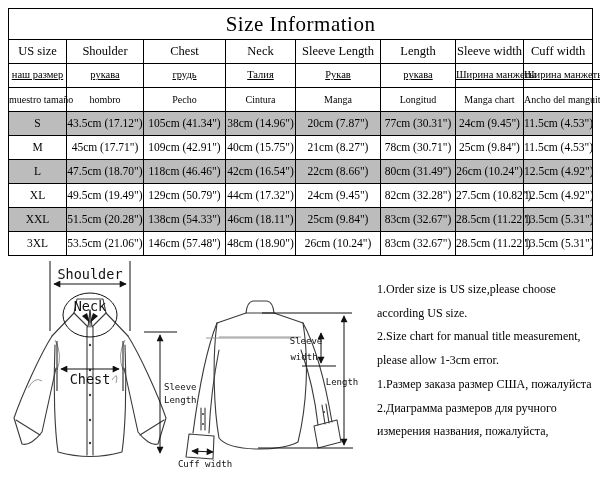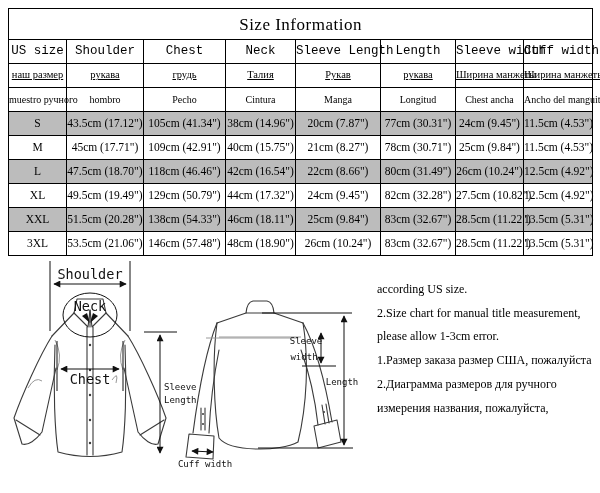--- a/index.html
+++ b/index.html
@@ -10,22 +10,22 @@
   
   table.size-table{
     position:absolute;left:8px;top:8px;width:584px;
     border-collapse:collapse;table-layout:fixed;
   }
   .size-table td{
     border:1px solid #000;text-align:center;vertical-align:middle;
     white-space:nowrap;overflow:visible;height:23px;padding:0;
     font-size:11.5px;line-height:1;
   }
-  .size-table td.title-cell{height:30px;font-size:17px;letter-spacing:.5px;}
-  .size-table tr.hdr-en td{font-size:12.5px;font-family:Liberation Mono, monospace;}
+  .size-table td.title-cell{height:30px;font-size:21px;letter-spacing:.5px;}
+  .size-table tr.hdr-en td{font-size:12.5px;}
   .size-table tr.hdr-ru td{font-size:10.5px;text-decoration:underline;}
   .size-table tr.hdr-es td{font-size:10px;}
   .size-table tr.shaded td{background:#bcbcbc;}
   
   svg.diagram{position:absolute;left:0;top:250px;}
   .outline{fill:none;stroke:#3a3a3a;stroke-width:1.1;stroke-linejoin:round;stroke-linecap:round;}
   .seam{fill:none;stroke:#9a9a9a;stroke-width:1;}
   .ann{fill:none;stroke:#111;stroke-width:1;}
   .lbl-big{font-family:"DejaVu Sans Mono",monospace;font-size:13.5px;fill:#111;}
   .lbl-sm{font-family:"DejaVu Sans Mono",monospace;font-size:9px;fill:#111;}
@@ -66,27 +66,27 @@
     <td>наш размер</td>
     <td>рукава</td>
     <td>грудь</td>
     <td>Талия</td>
     <td>Рукав</td>
     <td>рукава</td>
     <td>Ширина манжеты</td>
     <td>Ширина манжеты</td>
   </tr>
   <tr class="hdr-es">
-    <td>muestro ручного</td>
+    <td>muestro tamaño</td>
     <td>hombro</td>
     <td>Pecho</td>
     <td>Cintura</td>
     <td>Manga</td>
     <td>Longitud</td>
-    <td>Chest ancha</td>
+    <td>Manga chart</td>
     <td>Ancho del manguito</td>
   </tr>
   <tr class="shaded">
     <td>S</td>
     <td>43.5cm (17.12")</td>
     <td>105cm (41.34")</td>
     <td>38cm (14.96")</td>
     <td>20cm (7.87")</td>
     <td>77cm (30.31")</td>
     <td>24cm (9.45")</td>
@@ -226,19 +226,20 @@
     <path class="ann" d="M262,313 H352 M258,448 H353"></path>
     <line class="ann" x1="344" y1="316" x2="344" y2="445" marker-start="url(#ma)" marker-end="url(#ma)"></line>
     <text class="lbl-sm" x="342" y="385" text-anchor="middle">Length</text>
 
     <line class="ann" x1="192" y1="451" x2="213" y2="452" marker-start="url(#ma)" marker-end="url(#ma)"></line>
     <text class="lbl-sm" x="205" y="467" text-anchor="middle">Cuff width</text>
   </g>
 </svg>
 
 <div class="tips">
+  <div class="tips-line">1.Order size is US size,please choose</div>
   <div class="tips-line">according US size.</div>
   <div class="tips-line">2.Size chart for manual title measurement,</div>
   <div class="tips-line">please allow 1-3cm error.</div>
   <div class="tips-line">1.Размер заказа размер США, пожалуйста</div>
   <div class="tips-line">2.Диаграмма размеров для ручного</div>
   <div class="tips-line">измерения названия, пожалуйста,</div>
 </div>
 
 </body></html>

